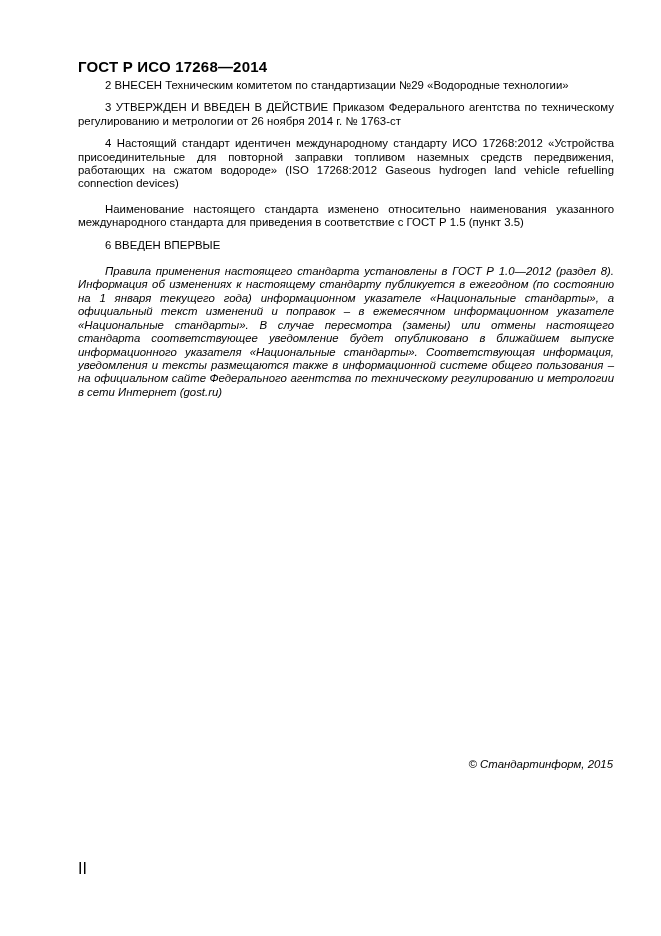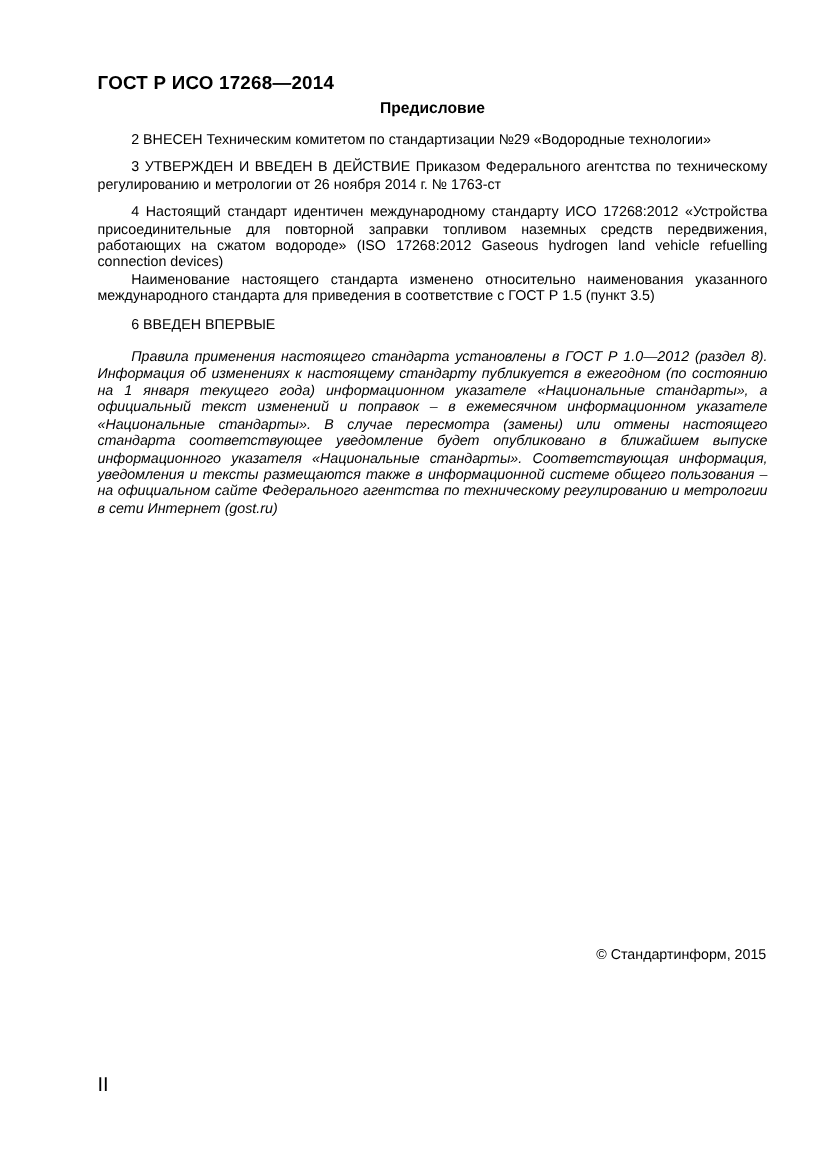--- a/index.html
+++ b/index.html
@@ -35,32 +35,33 @@
       margin-bottom: 13px;
     }
     .para {
       font-size: 11.4px;
       line-height: 13.4px;
       text-align: justify;
       text-indent: 27px;
       margin: 0 0 9px 0;
     }
     .para.tight {
-      margin-bottom: 0;
+      margin-bottom: 12px;
     }
     .para.italic-block {
       font-style: italic;
       margin-top: 13px;
     }
     .bottom-copyright {
       position: absolute;
       right: 48px;
       top: 758px;
       font-size: 11.4px;
       text-align: right;
+      font-style: italic;
     }
     .bottom-restriction {
       position: absolute;
       left: 78px;
       top: 786px;
       width: 536px;
       font-size: 11.4px;
       line-height: 13.4px;
       text-align: justify;
       text-indent: 27px;
@@ -71,21 +72,20 @@
       top: 860px;
       font-size: 16px;
     }
   </style>
 </head>
 <body>
 
 <div class="page">
   <div class="content">
     <div class="doc-header">ГОСТ Р ИСО 17268—2014</div>
-    <div class="doc-title">Предисловие</div>
 
     <p class="para">2 ВНЕСЕН Техническим комитетом по стандартизации №29 «Водородные технологии»</p>
     <p class="para">3 УТВЕРЖДЕН И ВВЕДЕН В ДЕЙСТВИЕ Приказом Федерального агентства по техническому регулированию и метрологии  от 26 ноября 2014 г. № 1763-ст</p>
     <p class="para tight">4 Настоящий стандарт идентичен международному стандарту ИСО 17268:2012 «Устройства присоединительные для повторной заправки топливом наземных средств передвижения, работающих на сжатом водороде» (ISO 17268:2012 Gaseous hydrogen land vehicle refuelling connection devices)</p>
     <p class="para">Наименование настоящего стандарта изменено относительно наименования указанного международного стандарта для приведения в соответствие с ГОСТ Р 1.5 (пункт 3.5)</p>
     <p class="para">6 ВВЕДЕН ВПЕРВЫЕ</p>
 
     <p class="para italic-block">Правила применения настоящего стандарта установлены в ГОСТ Р 1.0—2012 (раздел 8). Информация об изменениях к настоящему стандарту публикуется в ежегодном (по состоянию на 1 января текущего года)  информационном указателе «Национальные стандарты», а официальный текст изменений и поправок – в ежемесячном  информационном указателе «Национальные стандарты». В случае пересмотра (замены) или отмены настоящего стандарта соответствующее уведомление будет опубликовано в ближайшем выпуске информационного указателя «Национальные стандарты». Соответствующая информация, уведомления и тексты размещаются также в информационной системе общего пользования – на официальном сайте Федерального агентства по техническому регулированию и метрологии в сети Интернет (gost.ru)</p>
   </div>
 

